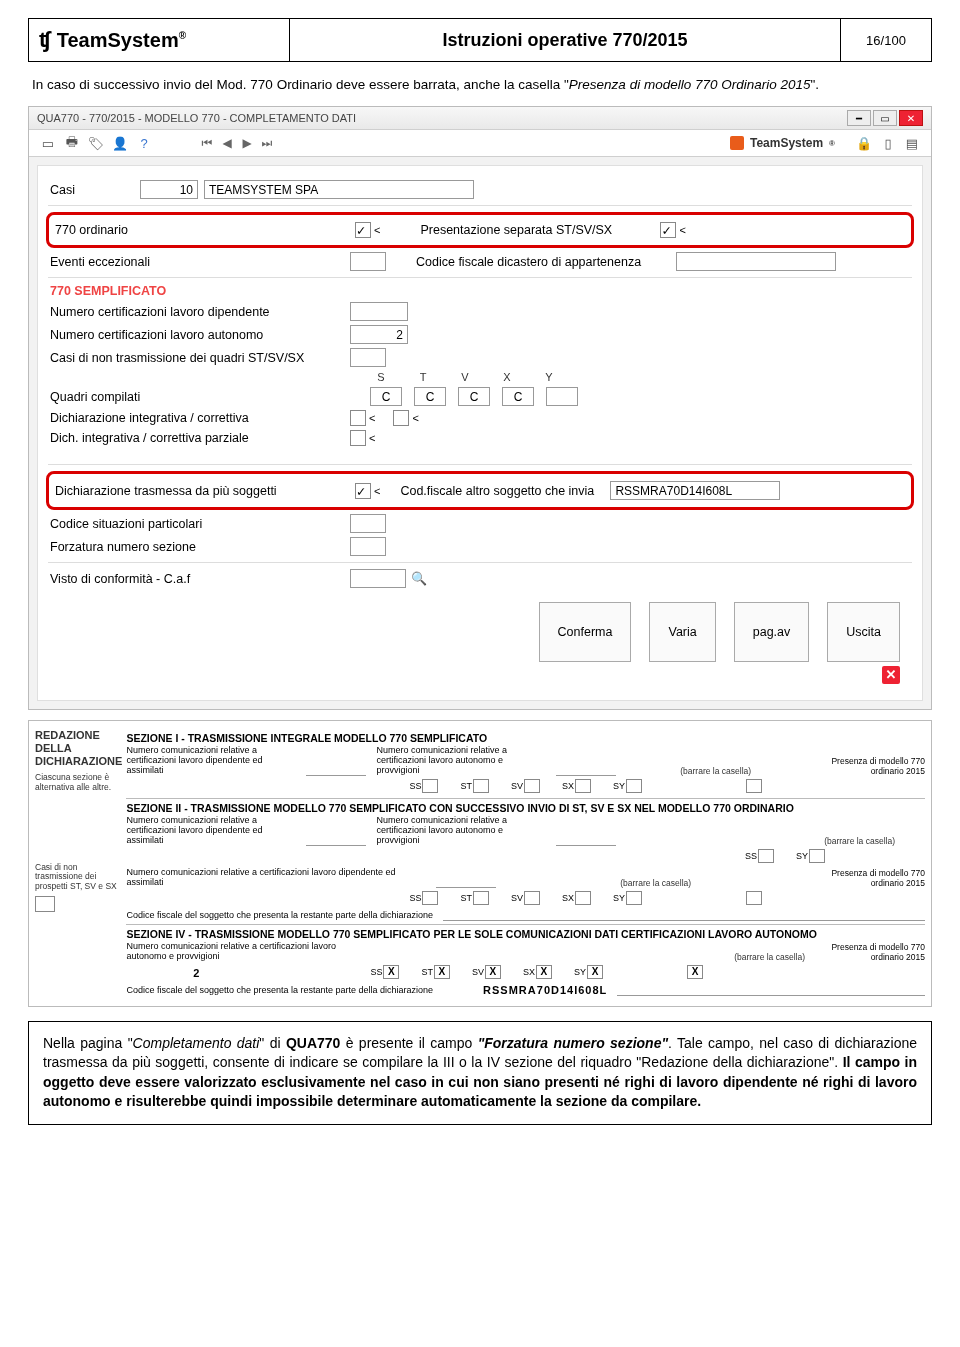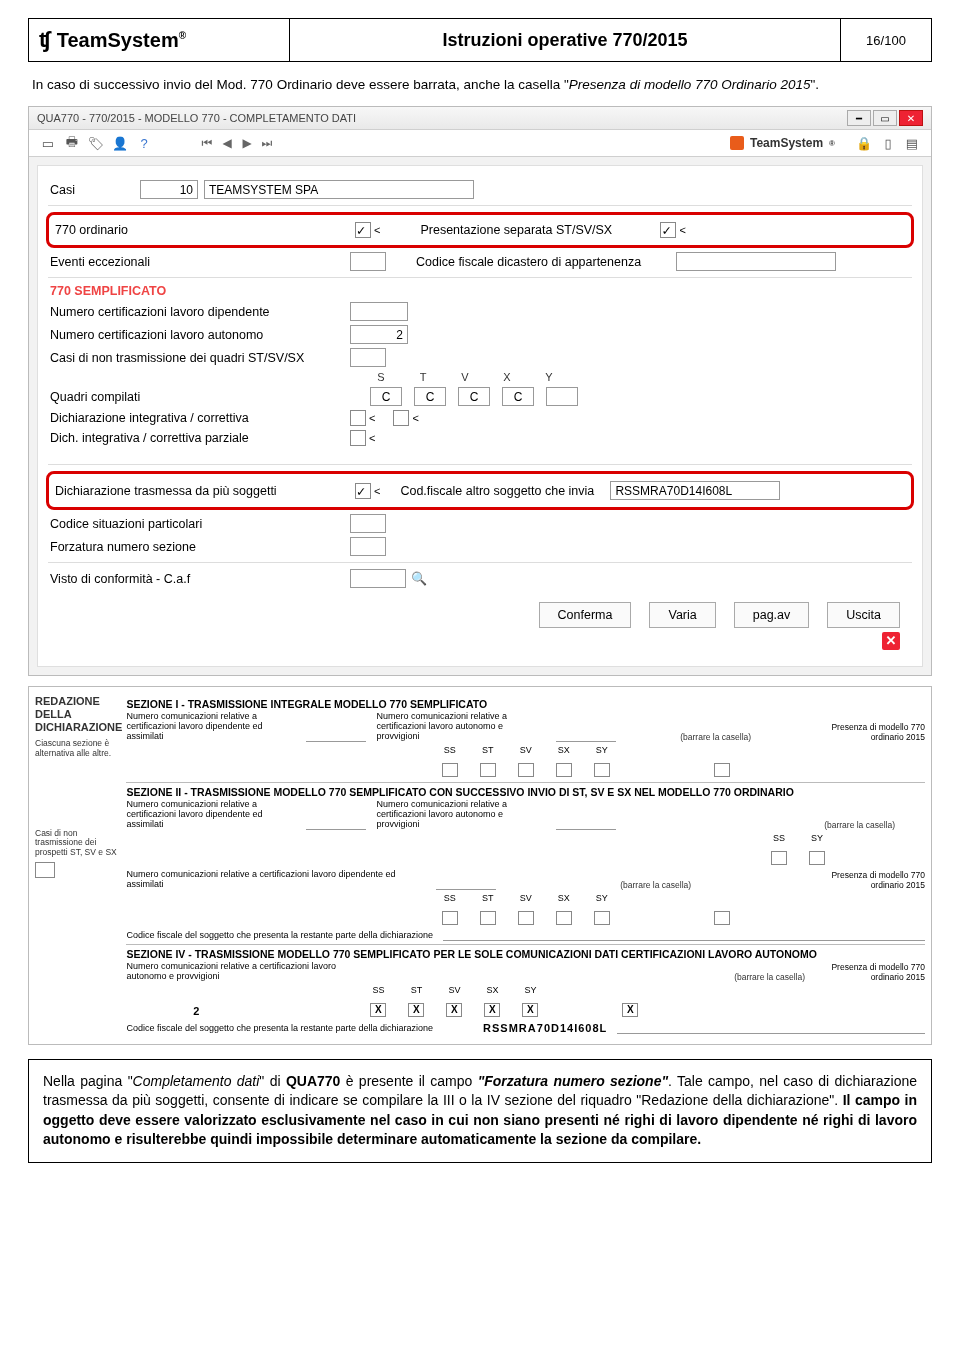--- a/index.html
+++ b/index.html
@@ -32,35 +32,35 @@
   .fld{border:1px solid #999;height:17px;background:#fff;display:inline-flex;align-items:center;padding:0 4px;font-size:12px}
   .fld.n{width:48px;justify-content:flex-end}
   .fld.company{width:260px;margin-left:6px}
   .chk{width:14px;height:14px;border:1px solid #888;display:inline-block;background:#fff}
   .divider{border-top:1px solid #ddd;margin:6px -2px}
   .sect{color:#ef4444;font-weight:bold;font-size:12.5px;margin:6px 0 4px}
   .highlight{border:3px solid #d90000;border-radius:8px;padding:3px 6px;margin:3px -4px}
   .letters{display:flex;gap:20px;margin-left:320px;font-size:11px;color:#333}
   .letters span{width:22px;text-align:center}
   .btns{display:flex;gap:18px;justify-content:flex-end;margin:14px 10px 4px}
-  .btn{border:1px solid #aaa;background:#fafafa;padding:5px 18px;font-size:12.5px}
+  .btn{border:1px solid #aaa;background:#fafafa;padding:22px 18px;font-size:12.5px}
   .closebtn{text-align:right;margin:4px 10px 6px}
   .xred{display:inline-block;background:#e23;color:#fff;width:18px;height:18px;text-align:center;line-height:18px;font-weight:bold;border-radius:2px}
   
   .shot2{border:1px solid #bbb;background:#fff;padding:8px 6px;margin:8px 0 14px;font-size:10px}
   .s2{display:flex}
   .s2 .left{flex:0 0 84px;font-size:8.5px;color:#333;line-height:1.15;padding-right:4px}
   .s2 .right{flex:1}
   .sh{font-weight:bold;font-size:10.5px;margin:3px 0 2px;border-top:1px solid #bbb;padding-top:3px}
   .sh.first{border-top:none;padding-top:0}
   .dline{display:flex;align-items:flex-end;gap:10px;margin:2px 0}
   .dcell{font-size:9px;line-height:1.1}
   .uline{flex:1;border-bottom:1px solid #999;height:10px}
   .chkrow{display:flex;gap:22px;margin:3px 0 5px;align-items:flex-end}
-  .chkrow .c{display:flex;flex-direction:column;align-items:center;gap:8px;font-size:9px}
+  .chkrow .c{display:flex;flex-direction:row;align-items:center;gap:1px;font-size:9px}
   .chkrow .c .bx{width:14px;height:12px;border:1px solid #888}
   .chkrow .c .bx.mark{display:flex;align-items:center;justify-content:center;font-weight:bold;font-size:10px}
   .tiny{font-size:8.5px;color:#333}
   .preslab{font-size:8.5px;text-align:right;flex:0 0 110px}
   .callout{border:1px solid #000;padding:12px 14px;font-size:14px;line-height:1.4;text-align:justify}
   .callout .bi{font-style:italic;font-weight:bold}
   .callout .q{font-style:italic}
   .reg::after{content:"®";font-size:10px;vertical-align:super}
 </style>
 </head>

